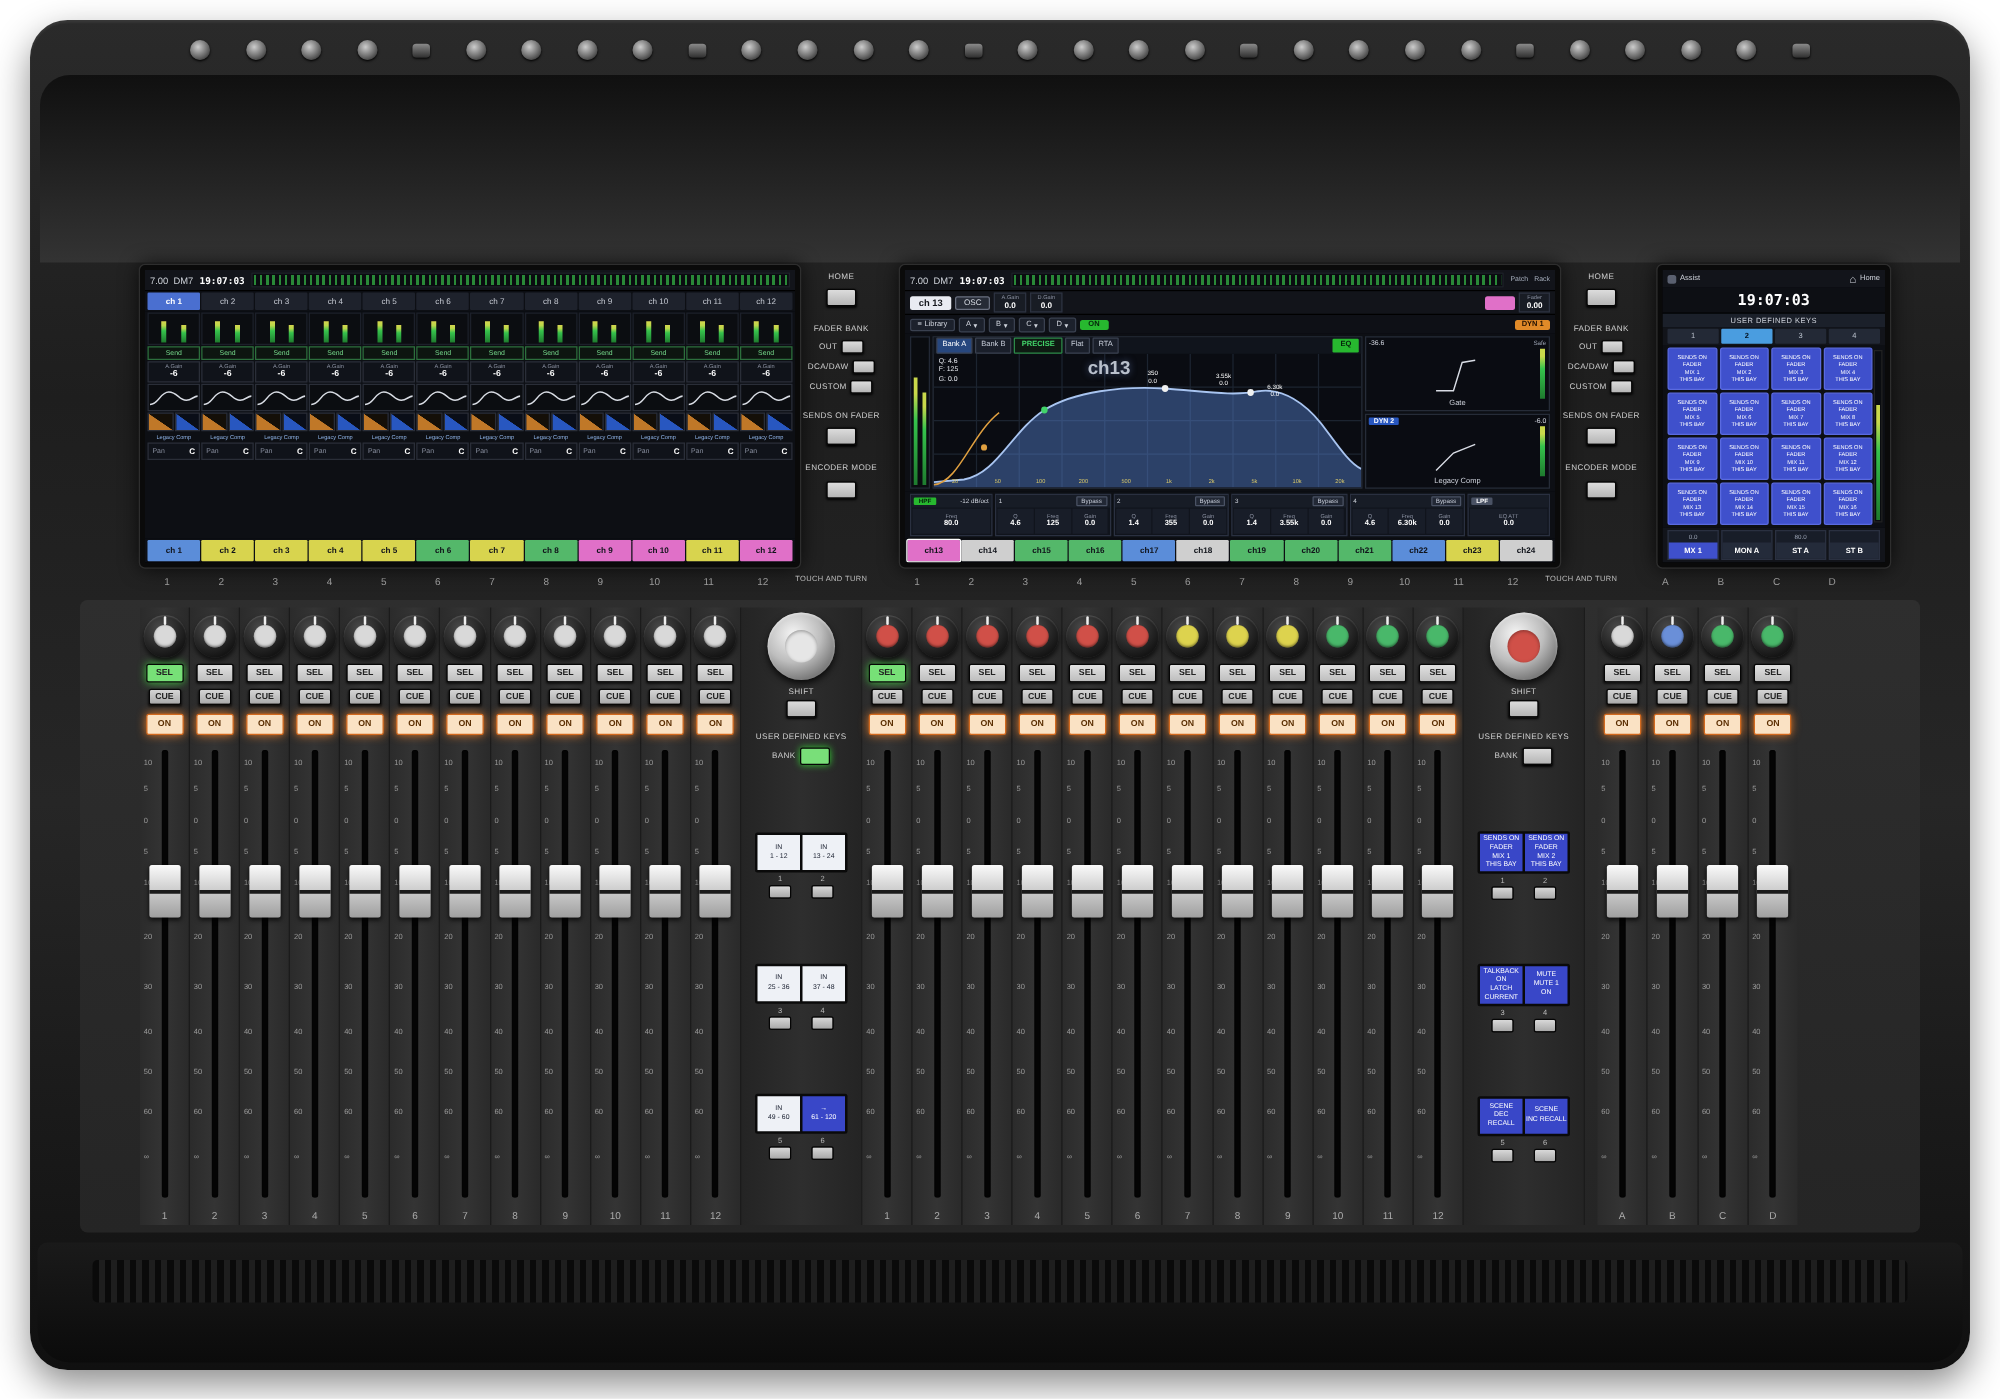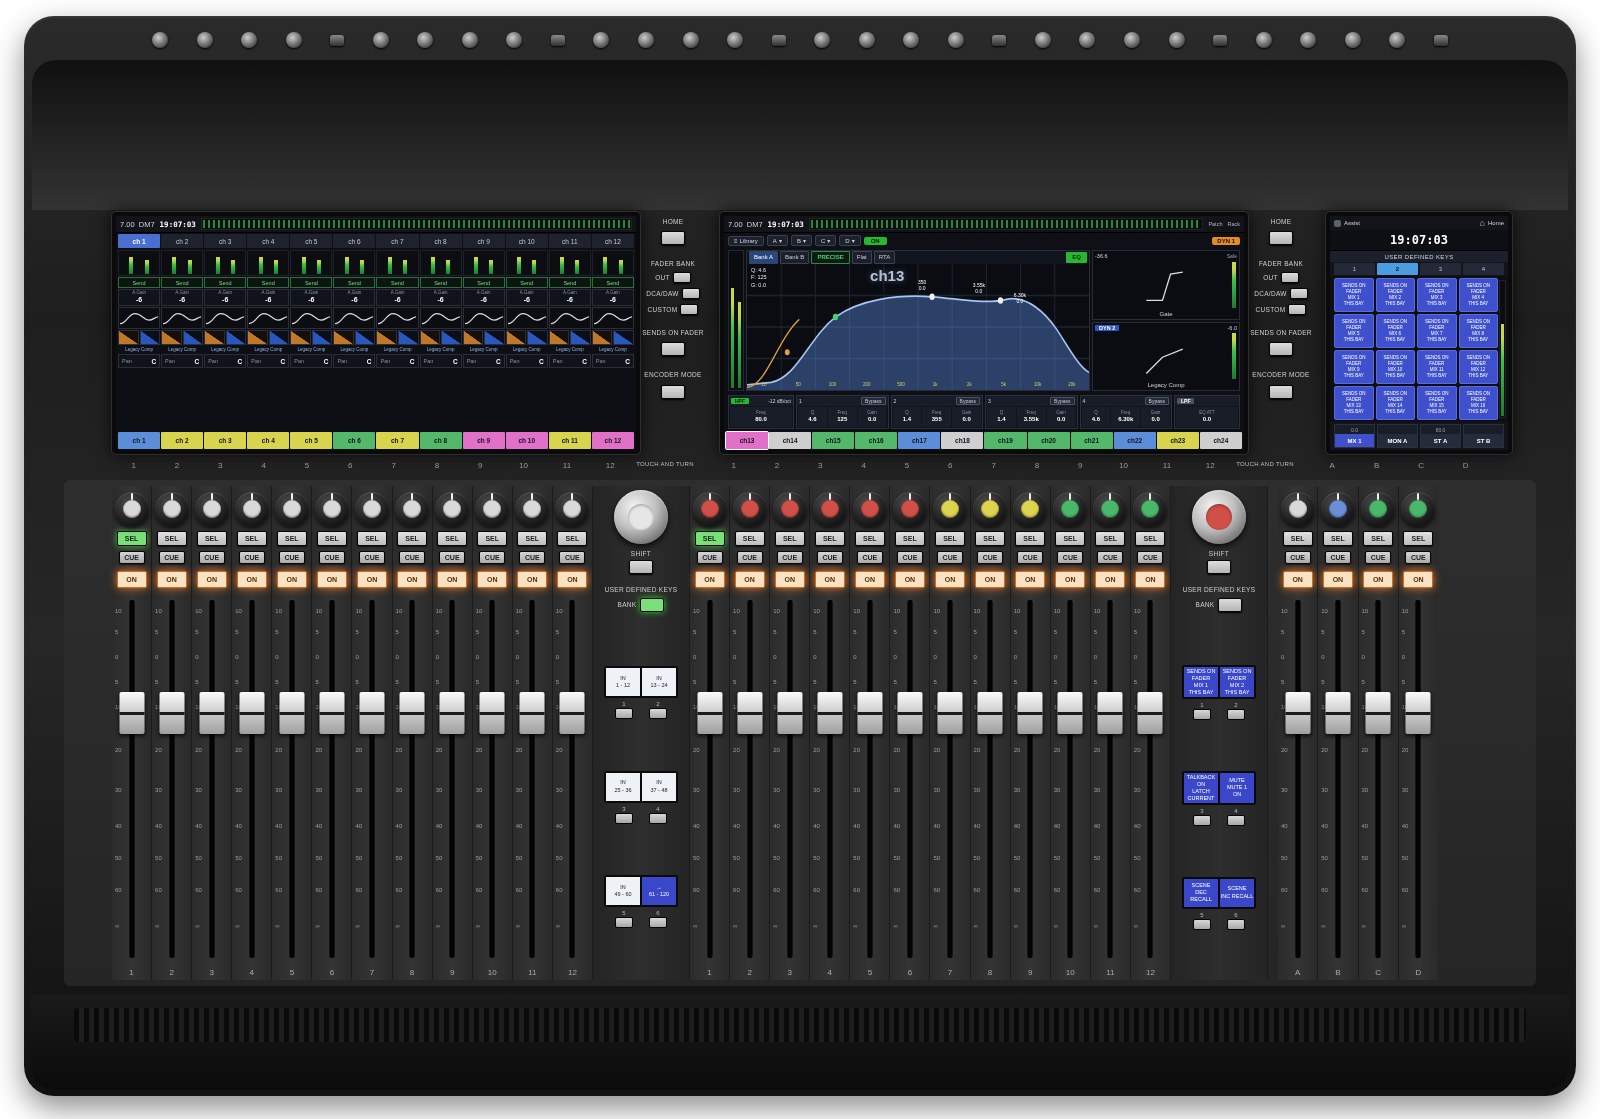--- a/index.html
+++ b/index.html
@@ -552,20 +552,38 @@
     </div>
 
     <div class="screen center">
       <div class="s-head">
         <span class="ver">7.00  DM7</span>
         <span class="time">19:07:03</span>
         <span class="mbridge"></span>
         <span class="small-lab">Patch</span>
         <span class="small-lab">Rack</span>
       </div>
+      <div class="cs-sub">
+        <span class="chip">ch 13</span>
+        <span class="oscb">OSC</span>
+        <span class="pv">
+            <span class="lab">A.Gain</span>
+            <span class="val">0.0</span>
+          </span>
+        <span class="pv">
+            <span class="lab">D.Gain</span>
+            <span class="val">0.0</span>
+          </span>
+        <span class="sp"></span>
+        <span class="pinkblk"></span>
+        <span class="pv">
+            <span class="lab">Fader</span>
+            <span class="val">0.00</span>
+          </span>
+      </div>
       <div class="cs-tool">
         <span class="tool-tab">
             <span>≡</span>
             <span>Library</span>
           </span>
         <span class="tool-tab">
             <span>A</span>
             <span>▾</span>
           </span>
         <span class="tool-tab">

